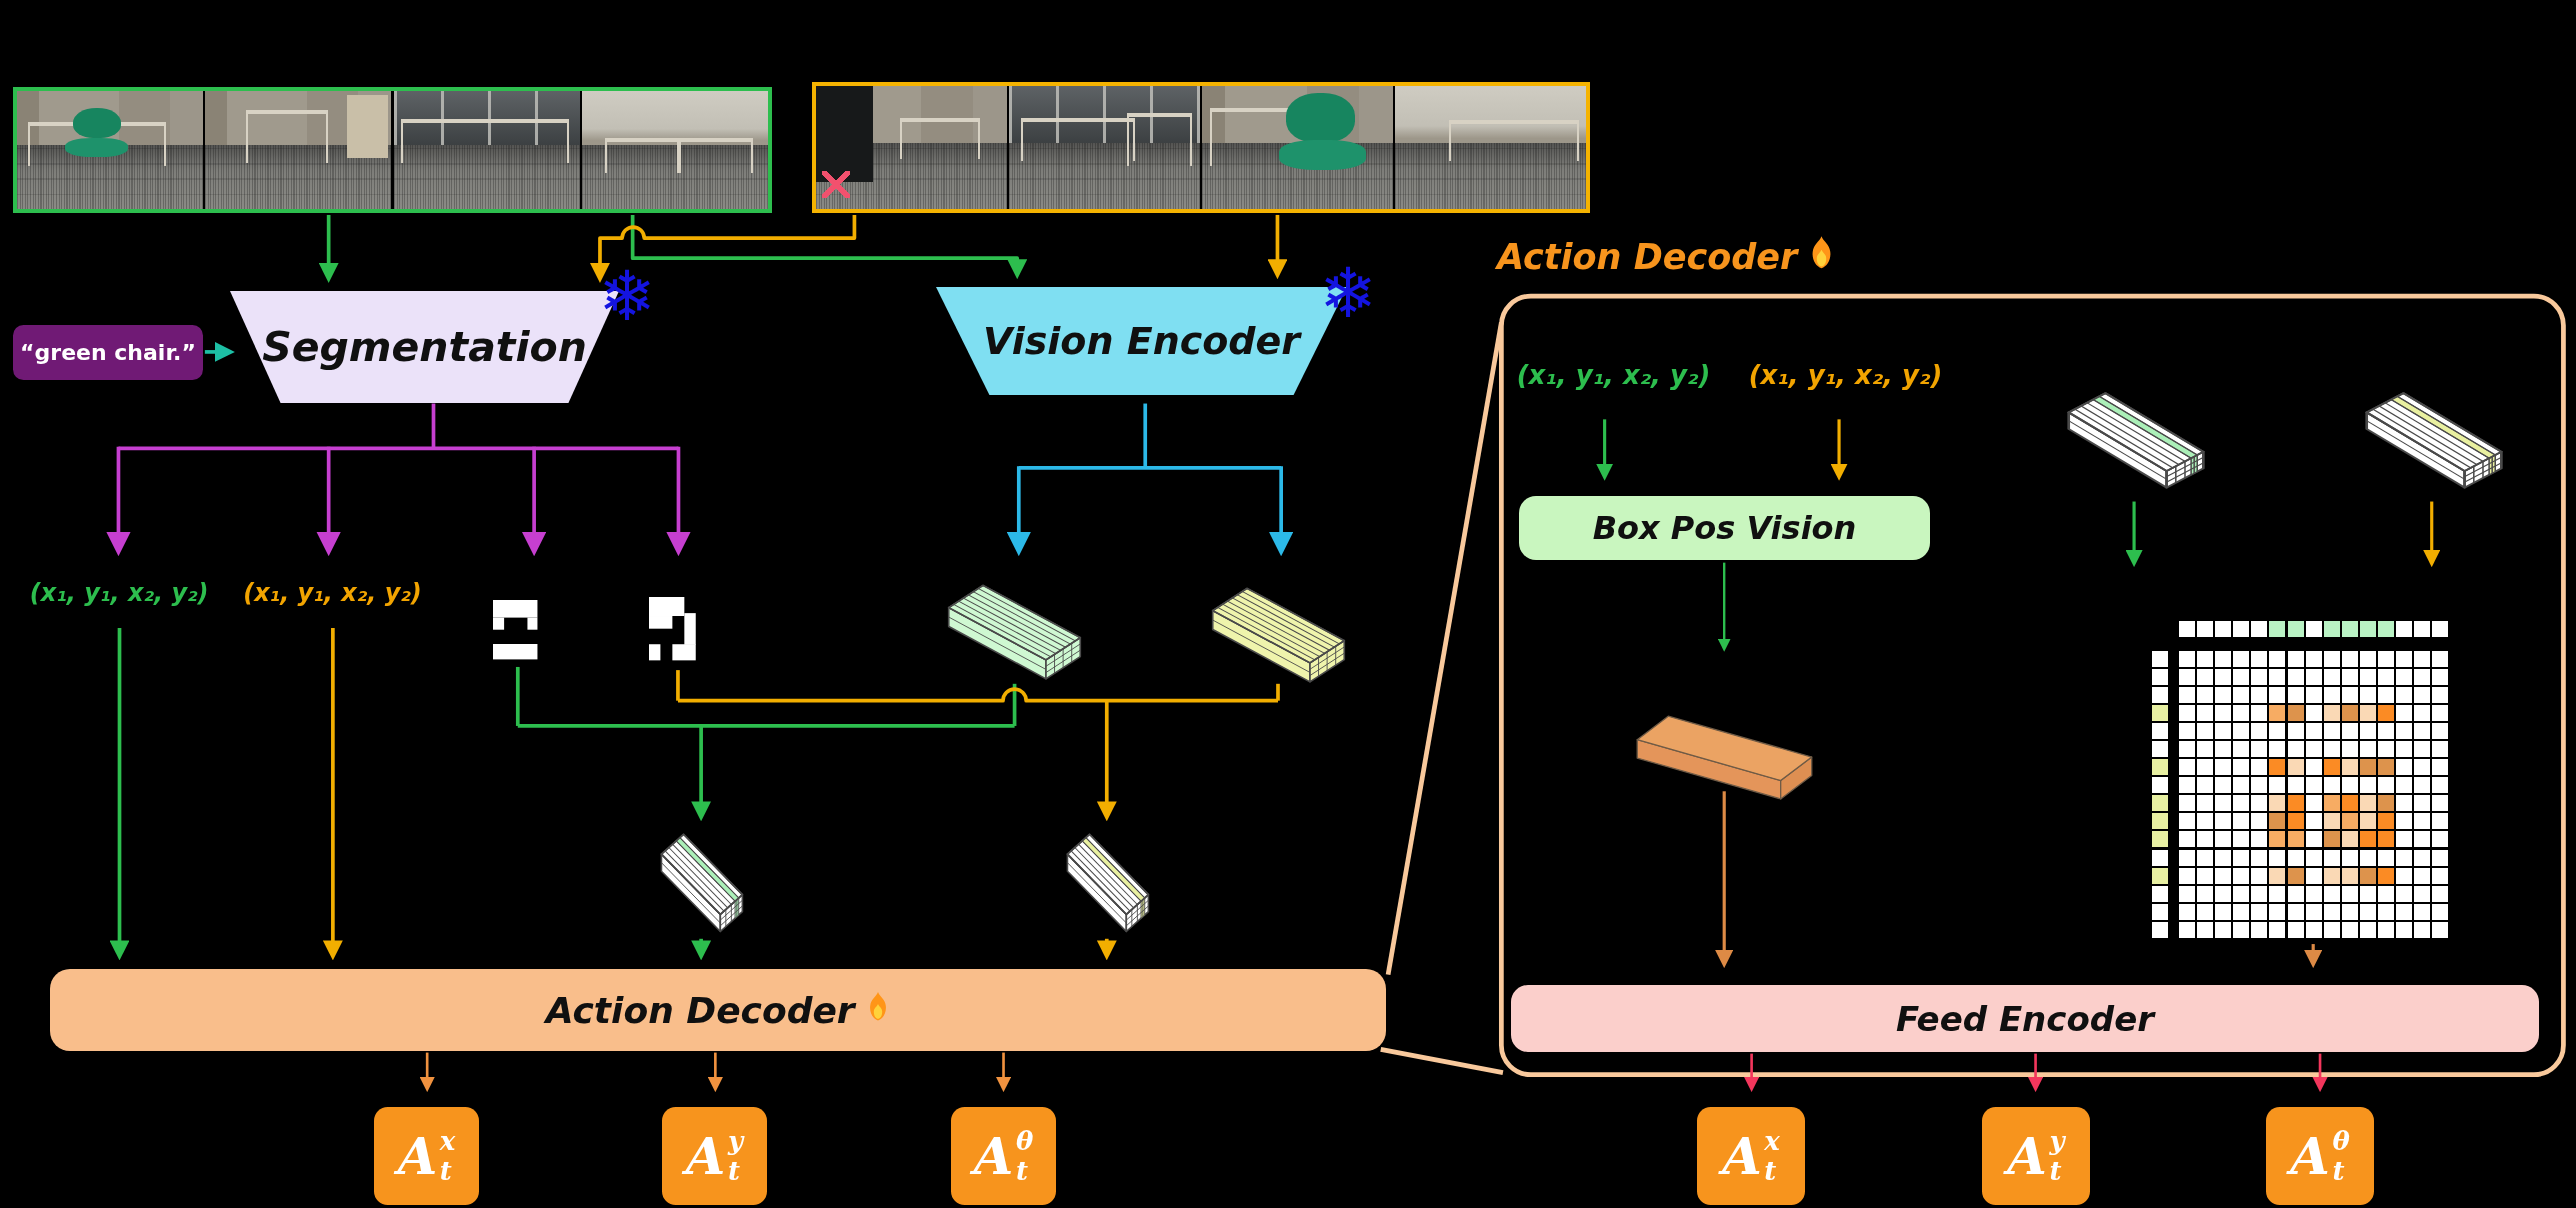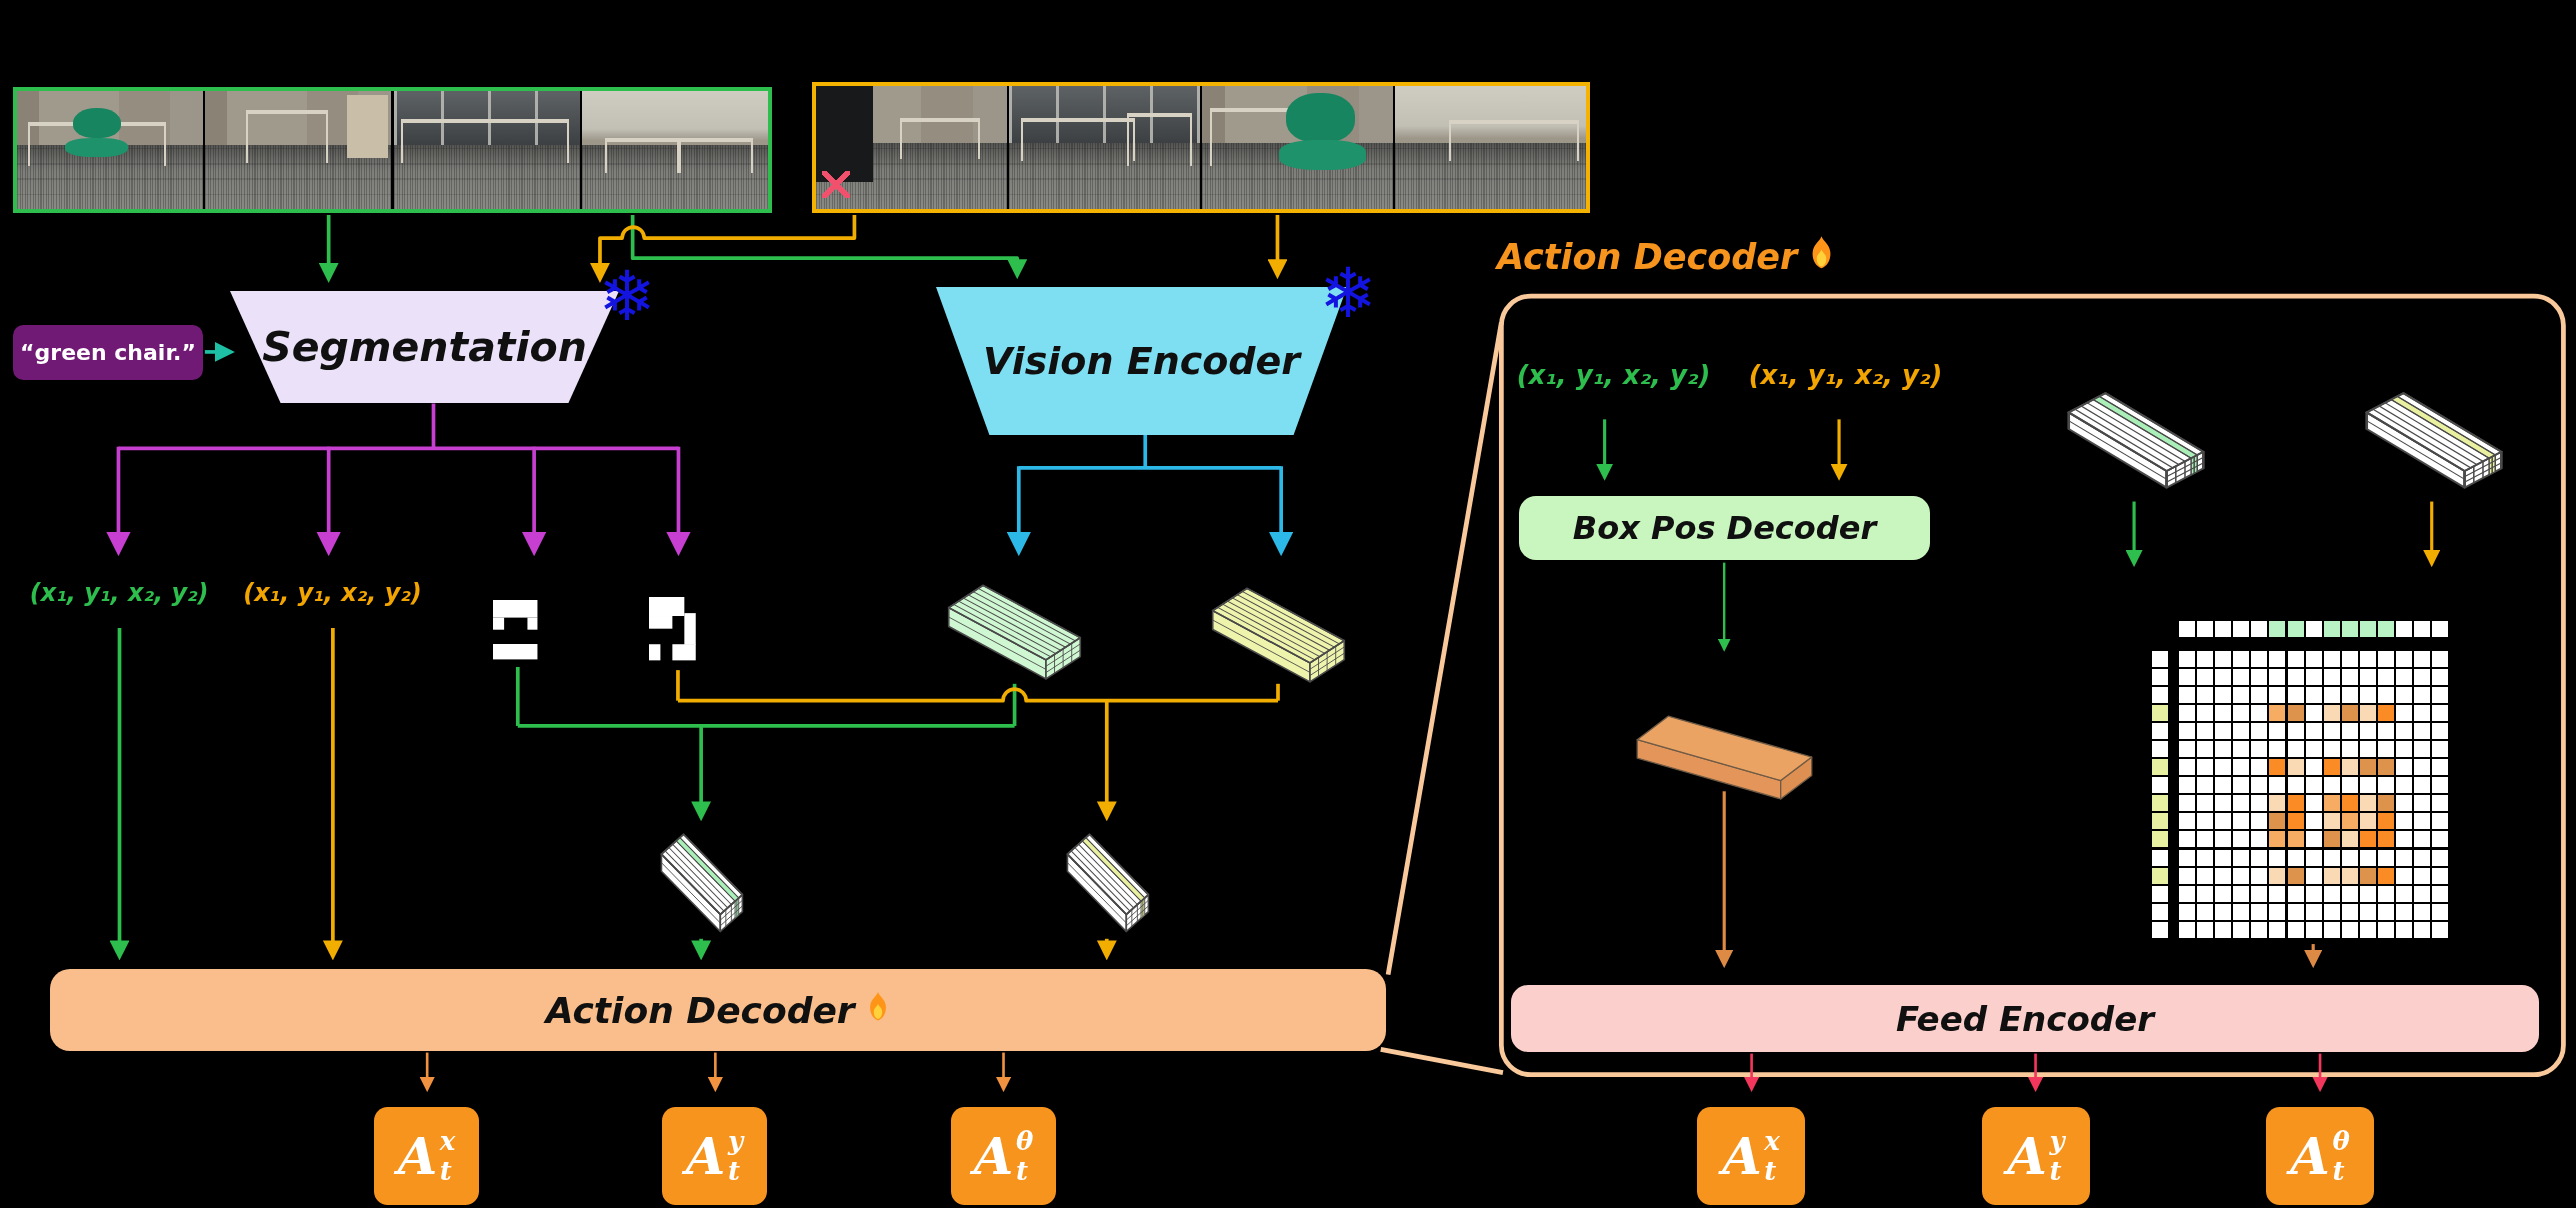--- a/index.html
+++ b/index.html
@@ -23,21 +23,21 @@
   .tfr{position:absolute;border:2.6px solid #D8D2C4;border-bottom:none;border-top-width:4.7px;background:transparent;}
   .redx{position:absolute;left:3%;bottom:9%;width:15%;height:22%;
     background:linear-gradient(45deg,rgba(0,0,0,0) 42%,#F2516E 42% 58%,rgba(0,0,0,0) 58%),
                linear-gradient(135deg,rgba(0,0,0,0) 42%,#F2516E 42% 58%,rgba(0,0,0,0) 58%);}
 
   
   .trap{display:flex;align-items:center;justify-content:center;color:#101010;
         font-style:italic;font-weight:700;}
   #segmentation{left:230px;top:291px;width:389px;height:112px;background:#EBE2F9;font-size:41px;
         clip-path:polygon(0 0,100% 0,87% 100%,13% 100%);}
-  #vision-encoder{left:936px;top:287px;width:411px;height:148px;background:#7FDFF2;font-size:38px;
+  #vision-encoder{left:936px;top:287px;width:411px;height:108px;background:#7FDFF2;font-size:38px;
         clip-path:polygon(0 0,100% 0,87% 100%,13% 100%);}
   .snow{font-size:69px;font-weight:700;color:#1414E0;line-height:1;z-index:3;}
 
   #prompt-box{left:13px;top:325px;width:190px;height:55px;background:#701a75;border-radius:10.5px;
         color:#fff;font-weight:700;font-size:22px;display:flex;align-items:center;justify-content:center;}
 
   .bbox{font-weight:700;font-style:italic;font-size:24px;white-space:nowrap;text-align:center;width:211px;}
   .bbox.gr{color:#2DBE4E;} .bbox.or{color:#F2A400;}
   .bbox.big{font-size:26px;width:227px;}
 
@@ -351,21 +351,21 @@
   <span class="flame-slot big"><svg width="27" height="36" viewBox="0 0 40 52">
     <path d="M20 1 C23 9 32 13 33 24 C34.5 36 28 46 20 48.5 C12 46 5.5 36 7 24 C8 13 17 9 20 1 Z" fill="#FF9518"></path>
     <path d="M20 21 C22 26 27 27.5 27 34 C27 41 24 45 20 46 C16 45 13 41 13 34 C13 27.5 18 26 20 21 Z" fill="#FFD23B"></path>
   </svg></span>
 </div>
 
 <div class="abs bbox gr big" style="left:1500px;top:360px;">(x₁, y₁, x₂, y₂)</div>
 <div class="abs bbox or big" style="left:1732px;top:360px;">(x₁, y₁, x₂, y₂)</div>
 
 <div class="abs" id="bpe">
-  <span>Box Pos Decoder</span>
+  <span>Box Pos Vision</span>
 </div>
 
 <div class="abs blk" id="brown-block" style="left:1634px;top:710px;width:182px;height:92px;"><svg viewBox="0 0 340 180" preserveAspectRatio="none">
       <polygon points="6.0,58.0 274.0,138.0 274.0,174.0 6.0,94.0" fill="#E4955A" stroke="#6F5B46" stroke-width="2.5" stroke-linejoin="round"></polygon>
       <polygon points="274.0,138.0 332.0,92.0 332.0,128.0 274.0,174.0" fill="#DE8F52" stroke="#6F5B46" stroke-width="2.5" stroke-linejoin="round"></polygon>
       <polygon points="6.0,58.0 64.0,12.0 332.0,92.0 274.0,138.0" fill="#EBA363" stroke="#6F5B46" stroke-width="2.5" stroke-linejoin="round"></polygon>
     </svg></div>
 <div class="abs blk" id="tok-panel-green" style="left:2058px;top:387px;width:153px;height:105px;"><svg viewBox="0 0 200 240" preserveAspectRatio="none">
       <polygon points="14.0,58.0 142.0,192.0 142.0,230.0 14.0,96.0" fill="#FFFFFF" stroke="#4A4A4A" stroke-width="3.5" stroke-linejoin="round"></polygon>
       <line x1="14.0" y1="77.0" x2="142.0" y2="211.0" stroke="#4A4A4A" stroke-width="2"></line>

